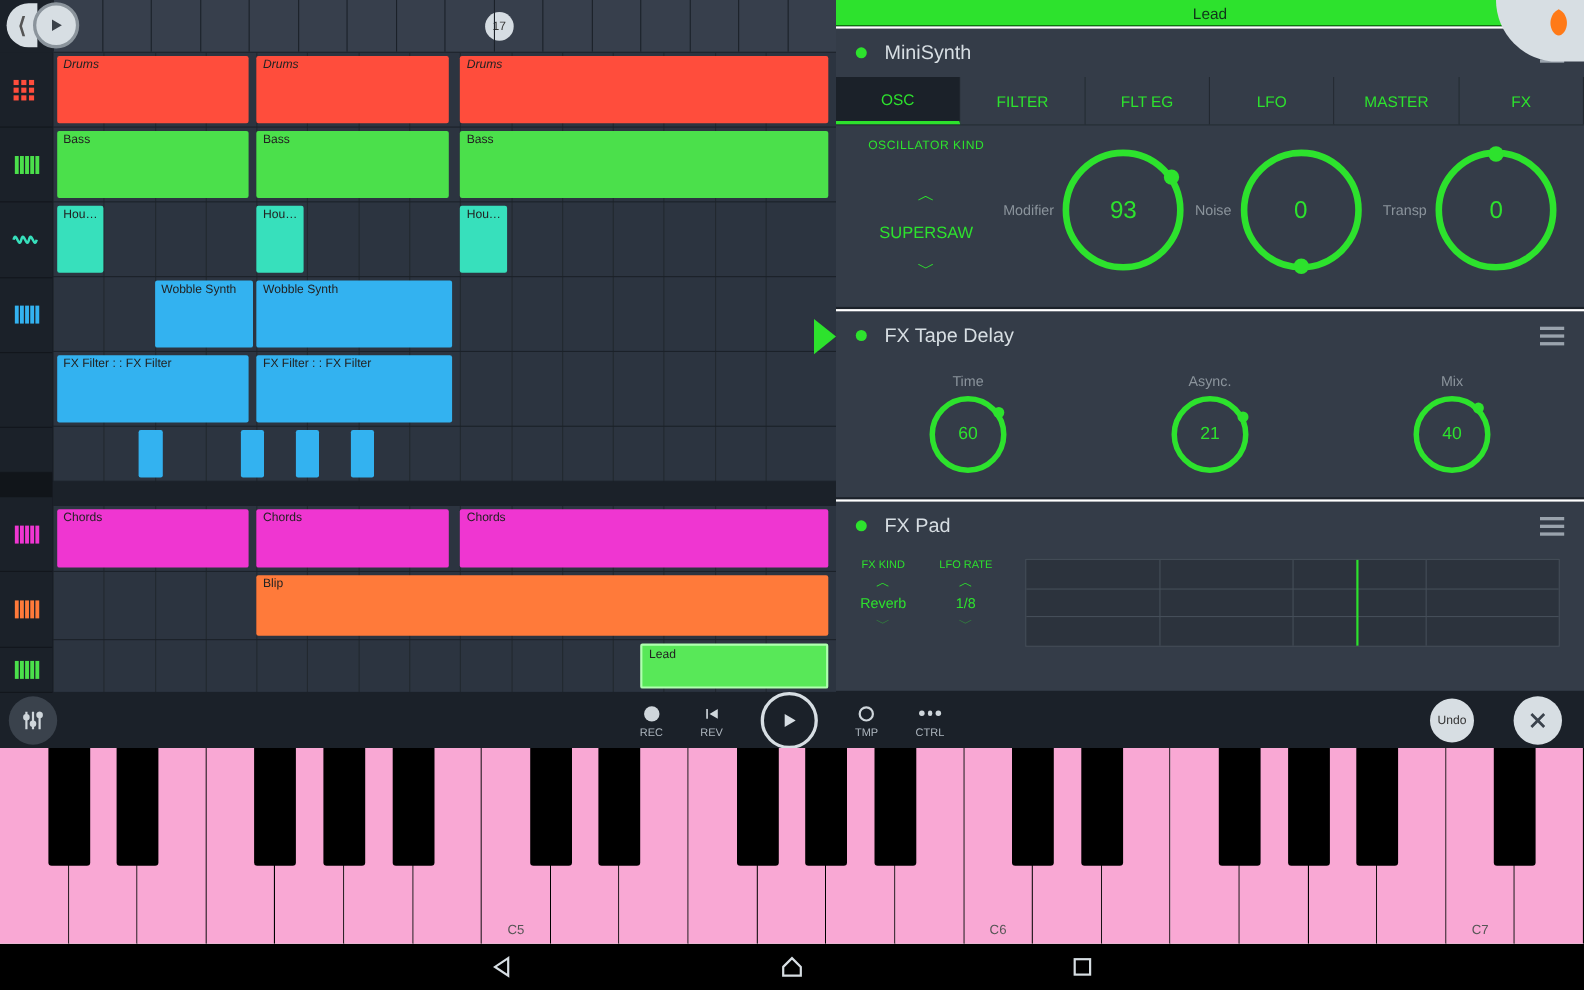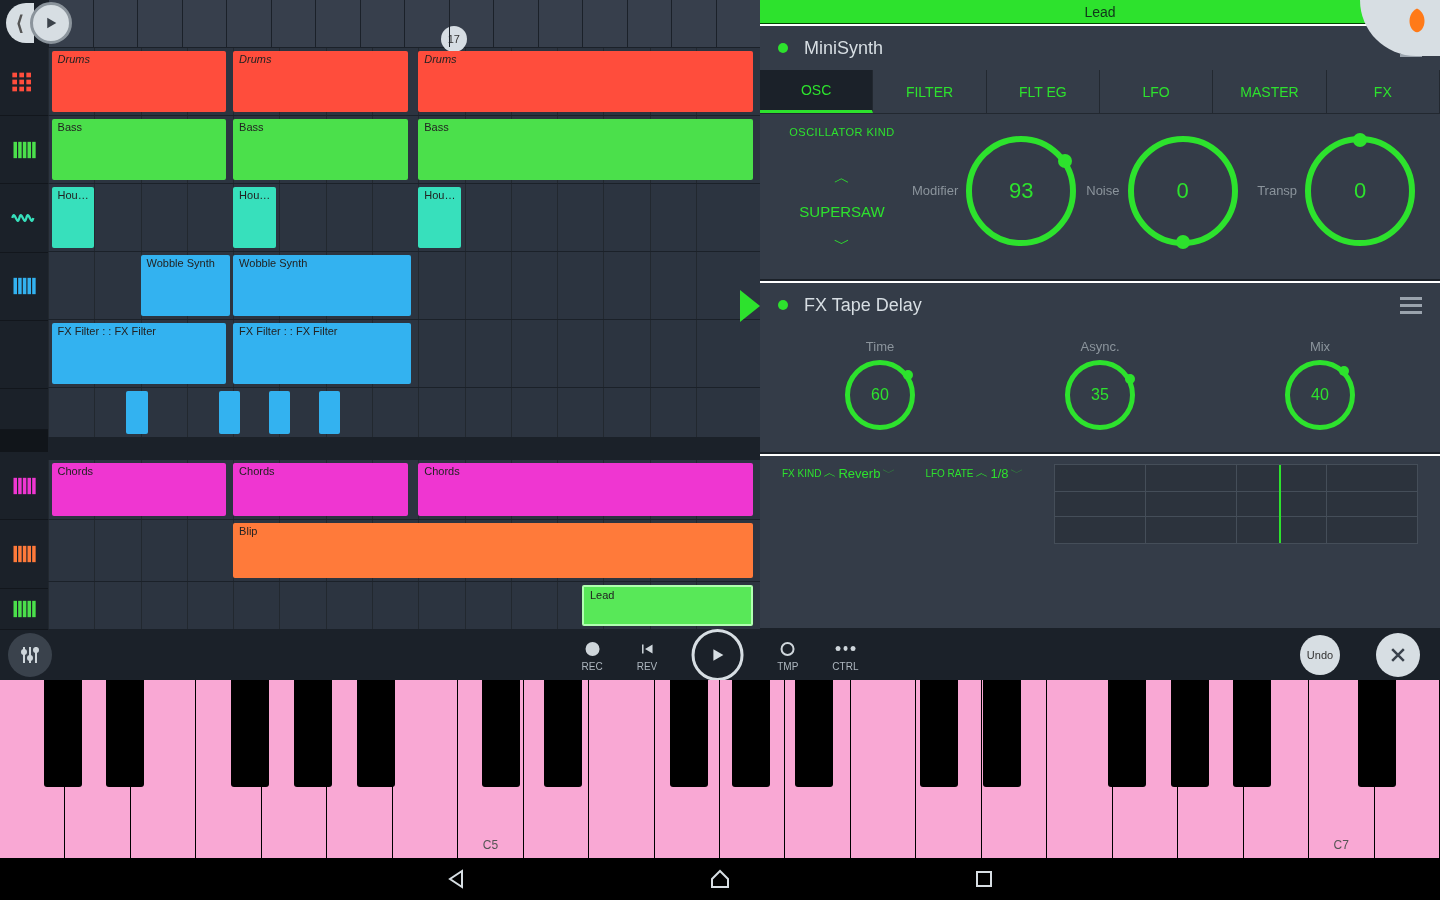--- a/index.html
+++ b/index.html
@@ -13,21 +13,21 @@
 .trackheads { flex:0 0 48px; background:#1b2129; display:flex; flex-direction:column; }
 .trackheads .spacer-top { height:48px; background:#1b2129;}
 .th { flex:1; display:flex; align-items:center; justify-content:center; border-bottom:1px solid #12161c;}
 .th.half { flex:0.6;}
 .th svg { width:28px; height:28px;}
 
 
 .pl { flex:1; background:#2c3440; position:relative; overflow:hidden; }
 .ruler { height:48px; background:#373f4c; position:relative; border-bottom:1px solid #1b2129;}
 .ruler .tick { position:absolute; top:0; bottom:0; width:1px; background:#1b2129;}
-.ruler .ph { position:absolute; width:26px; height:26px; border-radius:50%; background:#d6dde3; color:#333; font-size:11px; display:flex; align-items:center; justify-content:center; top:26px; transform:translateX(-50%);}
+.ruler .ph { position:absolute; width:26px; height:26px; border-radius:50%; background:#d6dde3; color:#333; font-size:11px; display:flex; align-items:center; justify-content:center; top:11px; transform:translateX(-50%);}
 .tracks { position:absolute; left:0; right:0; top:48px; bottom:0; }
 .lane { position:absolute; left:0; right:0; border-bottom:1px solid #1b2129; }
 .lane-bg-grid { position:absolute; inset:0; pointer-events:none;}
 .lane-bg-grid .bar { position:absolute; top:0;bottom:0; width:1px; background:#22282f;}
 .clip { position:absolute; top:3px; bottom:3px; border-radius:2px; overflow:hidden; font-size:11px; color:#222; }
 .clip .lbl { position:absolute; top:2px; left:6px; font-size:11px; }
 .divider-dark { position:absolute; left:0; right:0; height:22px; background:#1b2129;}
 .lead-arrow { position:absolute; width:0;height:0; border-top:16px solid transparent; border-bottom:16px solid transparent; border-left:20px solid #2de22d; }
 
 
@@ -63,21 +63,21 @@
 .knob-sm { width:70px; height:70px;}
 .knob .ring { position:absolute; inset:0; border-radius:50%; border:6px solid #2de22d; }
 .knob .val { position:absolute; inset:0; display:flex; align-items:center; justify-content:center; color:#2de22d; font-size:22px;}
 .knob-sm .ring { border-width:5px;}
 .knob-sm .val { font-size:16px;}
 .knob .marker { position:absolute; width:14px;height:14px; background:#2de22d; border-radius:50%; }
 .delay-body { display:flex; padding:12px 30px 22px 30px; gap:40px; justify-content:space-around;}
 .delay-col { display:flex; flex-direction:column; align-items:center; gap:6px;}
 .delay-col .klabel { color:#8b949c; font-size:13px;}
 .fxpad-body { display:flex; gap:30px; padding:8px 22px 14px 22px; align-items:flex-start;}
-.fxpad-sel { display:flex; align-items:center; color:#2de22d; gap:2px; font-size:13px;}
+.fxpad-sel { display:flex; flex-direction:column; align-items:center; color:#2de22d; gap:2px; font-size:13px;}
 .fxpad-sel .lbl-sm{ font-size:10px; color:#2de22d;}
 .fxpad-grid { flex:1; height:80px; position:relative; border:1px solid #454e59; background:#2c333d;}
 .fxpad-grid .gline { position:absolute; background:#454e59;}
 .fxpad-grid .cursor { position:absolute; top:0;bottom:0; width:2px; background:#2de22d;}
 
 
 .transport { flex:0 0 50px; background:#1b2129; display:flex; align-items:center; position:relative; color:#aeb7bf; font-size:10px; }
 .transport .mixbtn { width:44px;height:44px; border-radius:50%; background:#3a424c; margin-left:8px; display:flex; align-items:center; justify-content:center; cursor:pointer;}
 .transport .center { position:absolute; left:50%; transform:translateX(-50%); display:flex; align-items:center; gap:34px;}
 .tbtn { display:flex; flex-direction:column; align-items:center; gap:2px; cursor:pointer;}
@@ -417,35 +417,44 @@
                 <div class="ring"></div>
                 <div class="marker" style="right:2px;top:10px;width:10px;height:10px;"></div>
                 <div class="val">60</div>
               </div>
             </div>
           <div class="delay-col">
               <div class="klabel">Async.</div>
               <div class="knob knob-sm">
                 <div class="ring"></div>
                 <div class="marker" style="right:0px;top:14px;width:10px;height:10px;"></div>
-                <div class="val">35</div>
+                <div class="val">21</div>
               </div>
             </div>
           <div class="delay-col">
               <div class="klabel">Mix</div>
               <div class="knob knob-sm">
                 <div class="ring"></div>
                 <div class="marker" style="right:6px;top:6px;width:10px;height:10px;"></div>
                 <div class="val">40</div>
               </div>
             </div>
         </div>
       </div>
 
       <div class="module" style="flex:1">
+        <div class="mod-head">
+          <div class="dot"></div>
+          <div>FX Pad</div>
+          <div class="menu">
+              <span></span>
+              <span></span>
+              <span></span>
+            </div>
+        </div>
         <div class="fxpad-body">
           <div class="fxpad-sel">
             <div class="lbl-sm">FX KIND</div>
             <div class="chev">︿</div>
             <div>Reverb</div>
             <div class="chev" style="opacity:.4">﹀</div>
           </div>
           <div class="fxpad-sel">
             <div class="lbl-sm">LFO RATE</div>
             <div class="chev">︿</div>
@@ -532,20 +541,23 @@
         <div class="wkey"></div>
         <div class="wkey">
           <span class="klbl">C5</span>
         </div>
         <div class="wkey"></div>
         <div class="wkey"></div>
         <div class="wkey"></div>
         <div class="wkey"></div>
         <div class="wkey"></div>
         <div class="wkey"></div>
+        <div class="wkey">
+          <span class="klbl">C6</span>
+        </div>
         <div class="wkey"></div>
         <div class="wkey"></div>
         <div class="wkey"></div>
         <div class="wkey"></div>
         <div class="wkey"></div>
         <div class="wkey"></div>
         <div class="wkey">
           <span class="klbl">C7</span>
         </div>
         <div class="wkey"></div>

